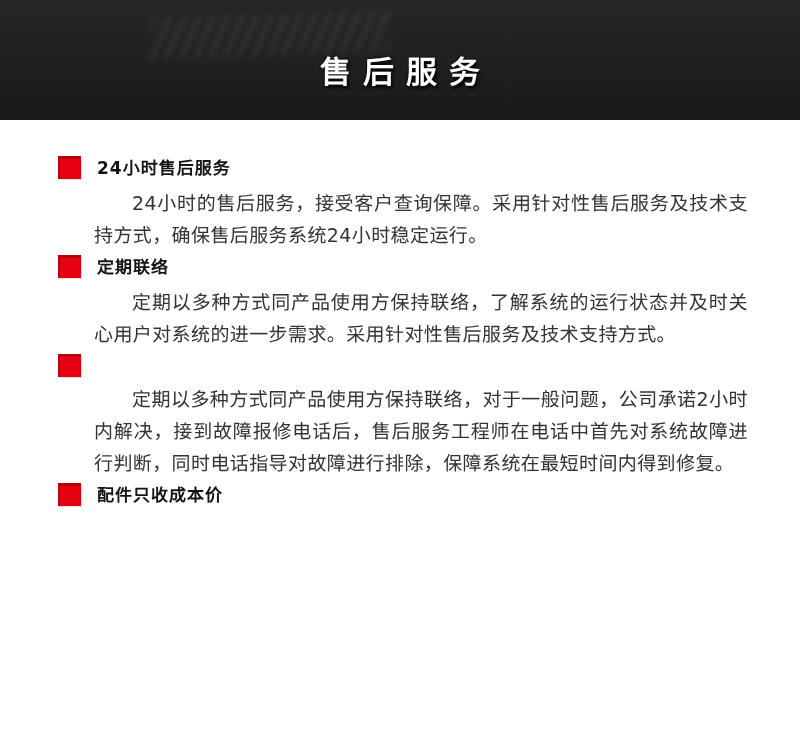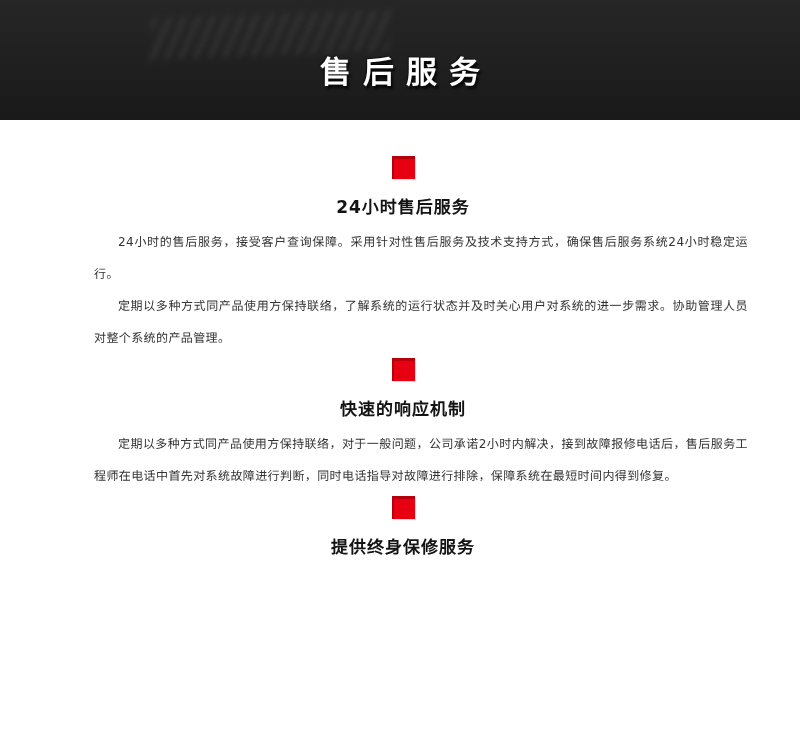--- a/index.html
+++ b/index.html
@@ -50,42 +50,41 @@
     pointer-events: none;
   }
 
   
   .content {
     padding: 32px 52px 0 58px;
   }
   .section { margin: 0; }
   .section-heading {
     display: flex;
-    align-items: center;
+    align-items: flex-start;
     gap: 16px;
     margin: 4px 0 6px 0;
-    flex-direction: column;
   }
   .bullet {
     flex: none;
     width: 23px;
     height: 23px;
     background: #e60012;
     box-shadow: inset 2px 3px 0 rgba(90,0,0,0.35), 1px 1px 0 rgba(0,0,0,0.12);
   }
   .heading-text {
     font-size: 17px;
     font-weight: bold;
     color: #141414;
     letter-spacing: 1px;
     line-height: 25px;
   }
   .section p {
     margin: 0 0 0 36px;
-    font-size: 12px;
+    font-size: 19px;
     line-height: 32px;
     color: #333333;
     letter-spacing: 0.4px;
     text-indent: 2em;
     text-align: justify;
   }
 </style>
 </head>
 <body>
 
@@ -98,31 +97,34 @@
 
   <div class="section">
     <div class="section-heading">
       <span class="bullet"></span>
       <span class="heading-text">24小时售后服务</span>
     </div>
     <p>24小时的售后服务，接受客户查询保障。采用针对性售后服务及技术支持方式，确保售后服务系统24小时稳定运行。</p>
   </div>
 
   <div class="section">
-    <p>定期以多种方式同产品使用方保持联络，了解系统的运行状态并及时关心用户对系统的进一步需求。协助管理人员对整个系统的产品管理。</p>
+    <div class="section-heading">
+      <span class="bullet"></span>
+      <span class="heading-text">定期联络</span>
+    </div>
+    <p>定期以多种方式同产品使用方保持联络，了解系统的运行状态并及时关心用户对系统的进一步需求。采用针对性售后服务及技术支持方式。</p>
   </div>
 
   <div class="section">
     <div class="section-heading">
       <span class="bullet"></span>
-      <span class="heading-text">快速的响应机制</span>
     </div>
     <p>定期以多种方式同产品使用方保持联络，对于一般问题，公司承诺2小时内解决，接到故障报修电话后，售后服务工程师在电话中首先对系统故障进行判断，同时电话指导对故障进行排除，保障系统在最短时间内得到修复。</p>
   </div>
 
   <div class="section">
     <div class="section-heading">
       <span class="bullet"></span>
-      <span class="heading-text">提供终身保修服务</span>
+      <span class="heading-text">配件只收成本价</span>
     </div>
   </div>
 
 </div>
 
 </body></html>

